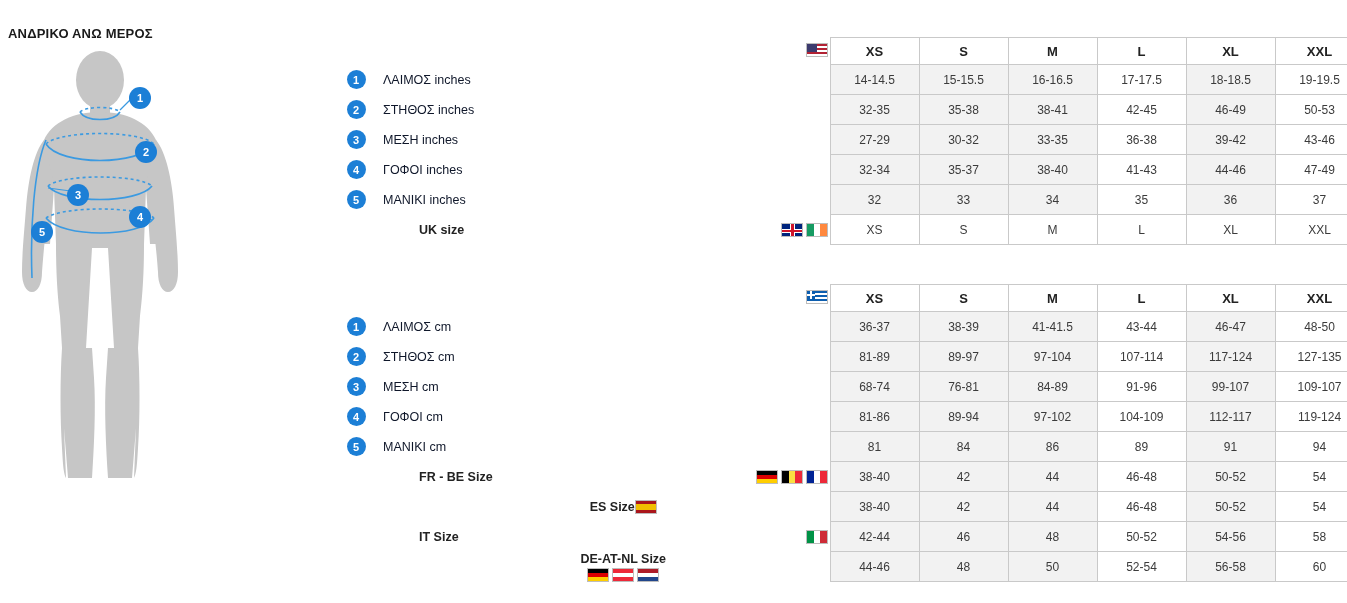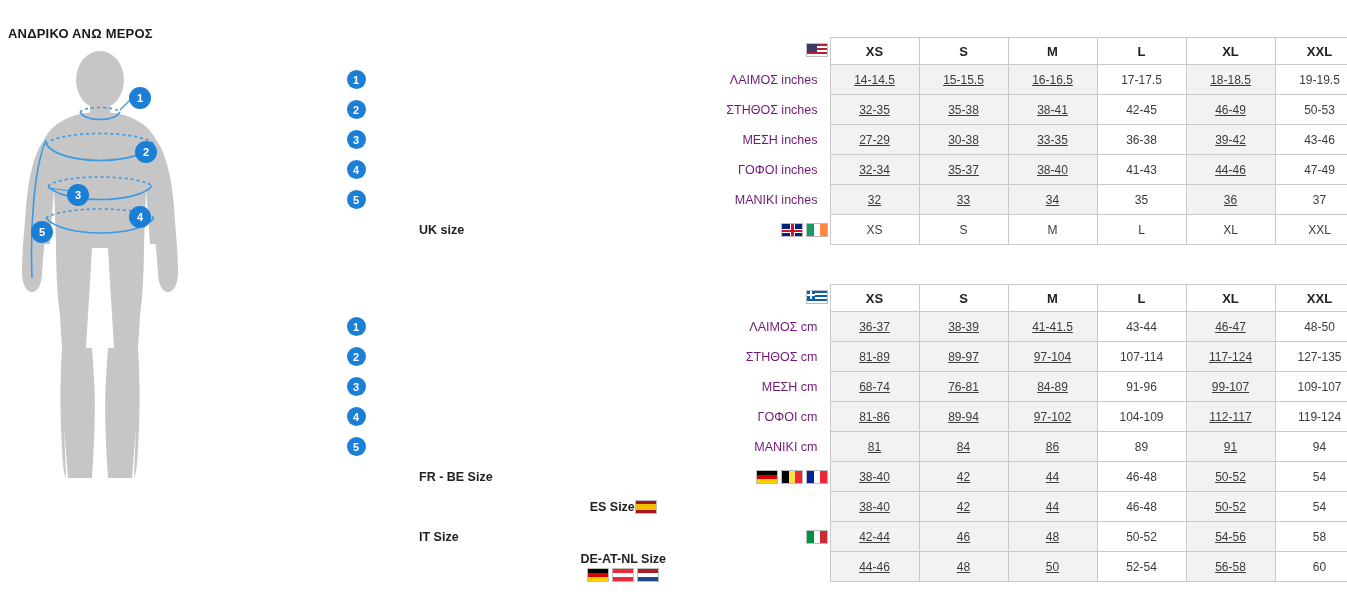--- a/index.html
+++ b/index.html
@@ -59,33 +59,33 @@
   tr.head th { height: 27px; }
   tr.head th.h-size { font-weight: bold; font-size: 13px; color: #222; }
 
   
   td.num, th.num {
     border: none;
     padding: 0;
   }
   td.label, th.label {
     border: none;
-    text-align: right;
+    text-align: left;
     padding-right: 12px;
-    color: #701a75;
+    color: #0f172a;
     font-size: 12.5px;
   }
   td.label.bold { font-weight: bold; text-align: left; padding-left: 44px; color:#222; }
   td.flagcell, th.flagcell {
     border: none;
     text-align: right;
     padding-right: 2px;
     vertical-align: middle;
   }
-  td.alt { background: #f2f2f2; text-decoration: underline; }
+  td.alt { background: #f2f2f2; }
   td.num .badge-inline {
     position: relative;
     display: inline-flex;
     width: 19px; height: 19px; border-radius: 50%;
     background: #1c7fd6; color: #fff;
     font-size: 11px; font-weight: bold;
     align-items: center; justify-content: center;
   }
 
   
@@ -258,21 +258,21 @@
           <td class="alt">38-41</td>
           <td>42-45</td>
           <td class="alt">46-49</td>
           <td>50-53</td>
         </tr>
 
         <tr>
           <td class="num"><span class="badge-inline">3</span></td>
           <td class="label">ΜΕΣΗ inches</td>
           <td class="alt">27-29</td>
-          <td class="alt">30-38</td>
+          <td class="alt">30-32</td>
           <td class="alt">33-35</td>
           <td>36-38</td>
           <td class="alt">39-42</td>
           <td>43-46</td>
         </tr>
 
         <tr>
           <td class="num"><span class="badge-inline">4</span></td>
           <td class="label">ΓΟΦΟΙ inches</td>
           <td class="alt">32-34</td>

